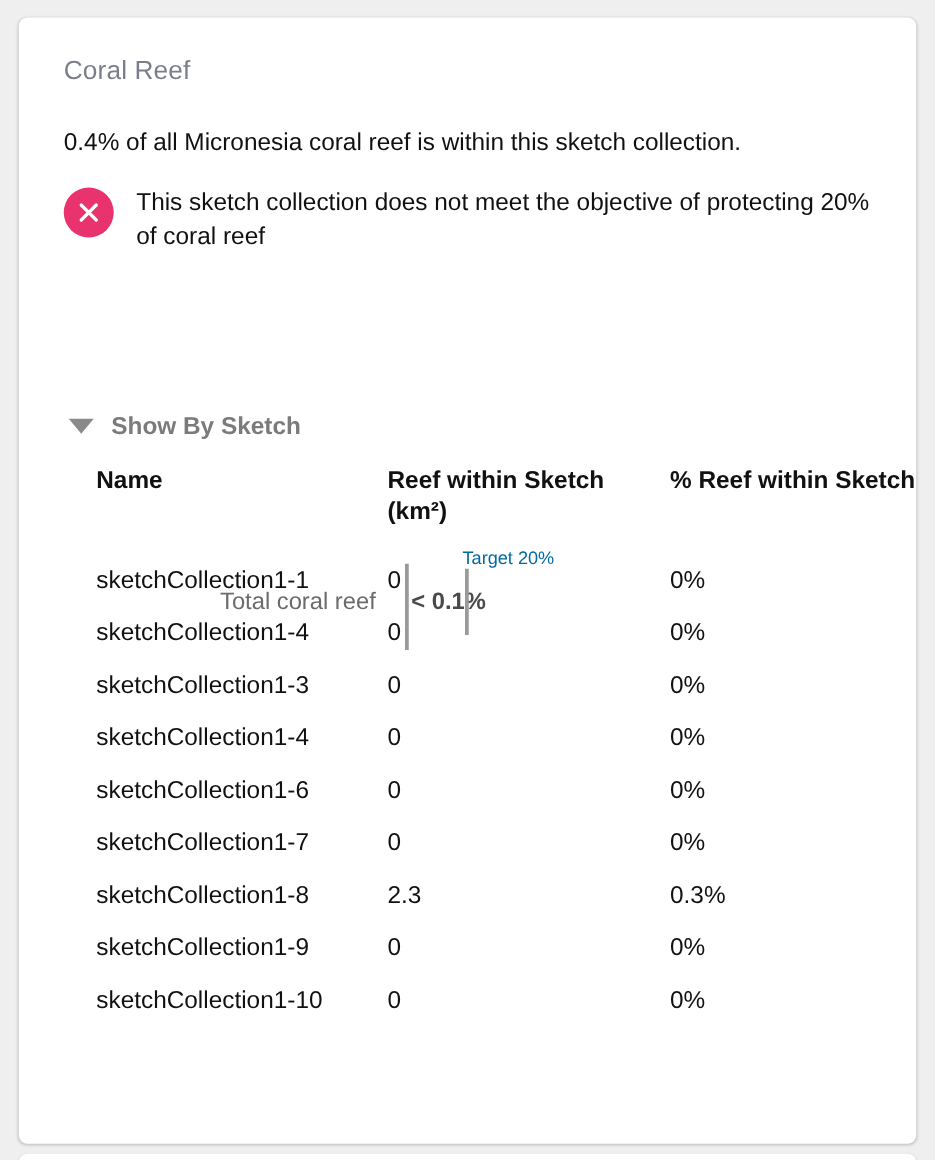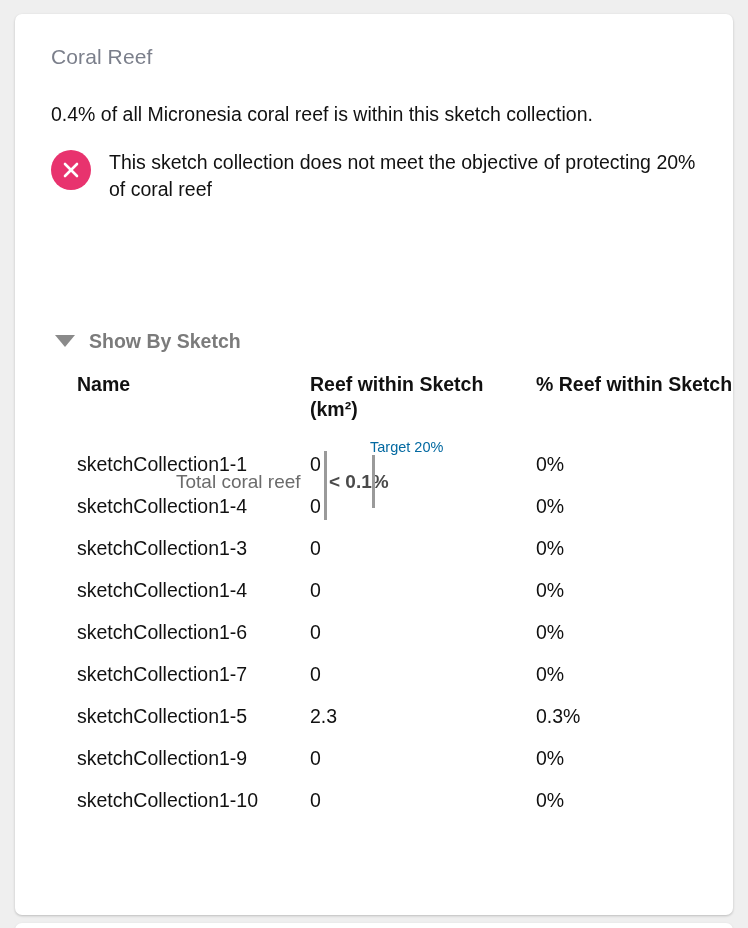--- a/index.html
+++ b/index.html
@@ -273,21 +273,21 @@
           <td class="col-name">sketchCollection1-6</td>
           <td class="col-area">0</td>
           <td class="col-pct">0%</td>
         </tr>
         <tr>
           <td class="col-name">sketchCollection1-7</td>
           <td class="col-area">0</td>
           <td class="col-pct">0%</td>
         </tr>
         <tr>
-          <td class="col-name">sketchCollection1-5</td>
+          <td class="col-name">sketchCollection1-8</td>
           <td class="col-area">2.3</td>
           <td class="col-pct">0.3%</td>
         </tr>
         <tr>
           <td class="col-name">sketchCollection1-9</td>
           <td class="col-area">0</td>
           <td class="col-pct">0%</td>
         </tr>
         <tr>
           <td class="col-name">sketchCollection1-10</td>

